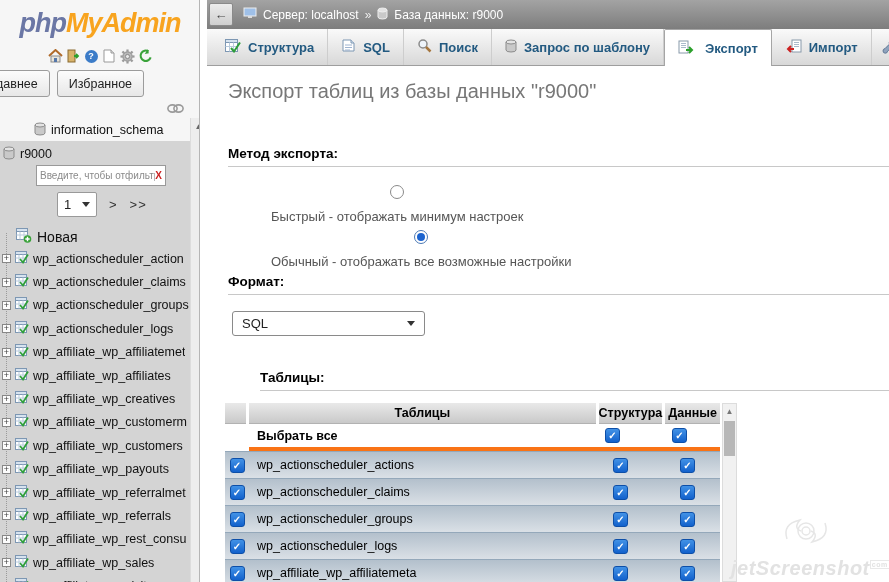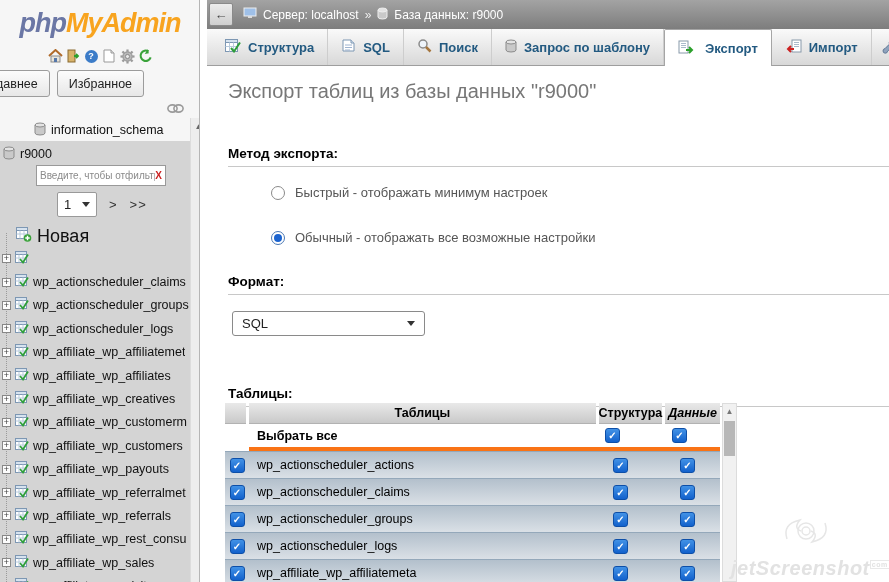--- a/index.html
+++ b/index.html
@@ -32,21 +32,21 @@
   .filterbox { position:absolute; top:24px; left:36px; width:130px; height:21px; background:#fff;
     border:1px solid #999; display:flex; align-items:center; padding:0 3px; cursor:text; }
   .filterbox .ph { flex:1; font-size:10px; color:#8a8a8a; overflow:hidden; white-space:nowrap; }
   .filterbox .clr { color:#c22; font-size:10px; font-weight:bold; cursor:pointer; }
   .pager { position:absolute; top:51px; left:57px; display:flex; align-items:center; gap:12px; }
   .mini-select { width:40px; height:25px; background:#fff; border:1px solid #999; border-radius:2px;
     display:flex; align-items:center; justify-content:space-between; padding:0 6px; font-size:13px; color:#222; cursor:pointer; }
   .chev { width:0; height:0; border-left:4px solid transparent; border-right:4px solid transparent; border-top:5px solid #333; }
   .pglink { font-size:13px; color:#333; cursor:pointer; letter-spacing:1px; }
   .newrow { position:absolute; top:84px; left:0; width:190px; height:23px; display:flex; align-items:center;
-    gap:5px; padding-left:16px; font-size:18px; color:#111; cursor:pointer; }
+    gap:5px; padding-left:16px; font-size:14px; color:#111; cursor:pointer; }
   .treeline { position:absolute; left:6px; top:92px; bottom:0; border-left:1px dotted #9a9a9a; }
   .titems { position:absolute; top:106px; left:0; width:190px; }
   .titem { height:23.4px; display:flex; align-items:center; gap:4px; padding-left:2px;
     font-size:12.5px; color:#111; white-space:nowrap; overflow:hidden; cursor:pointer; }
   .plusbox { flex:0 0 auto; width:9px; height:9px; border:1px solid #878787; background:#fcfcfc;
     font-size:9px; line-height:7px; text-align:center; color:#444; cursor:pointer; }
   .tlabel { overflow:hidden; white-space:nowrap; }
   .side-scroll { position:absolute; left:190px; top:118px; width:16px; bottom:0;
     background:#ededed; border-left:1px solid #dcdcdc; cursor:pointer; }
   .side-scroll .arr { display:block; text-align:center; color:#666; font-size:8px; padding-top:4px; }
@@ -66,37 +66,37 @@
     display:flex; align-items:stretch; padding-left:5px; }
   .tab { display:flex; align-items:center; gap:7px; padding:0 13px; font-size:13px; font-weight:bold;
     color:#235a81; cursor:pointer; border-right:1px solid #cdcdcd; white-space:nowrap; }
   .tab.active { background:#fff; border:1px solid #a5a5a5; border-bottom:none; margin-bottom:-1px; border-radius:2px 2px 0 0;gap:10px; }
   .tab-wrench { border-right:none; padding:0 10px; }
 
   .content { position:absolute; left:0; top:66px; right:0; bottom:0; background:#fff; }
   .page-title { position:absolute; left:21px; top:14px; font-size:20px; font-weight:normal; color:#777; }
   .sect { position:absolute; left:21px; right:0; padding-bottom:5px; border-bottom:1px solid #c8c8c8;
     font-size:13.5px; font-weight:bold; color:#000; }
-  .s-method { top:80px; } .s-format { top:208px; } .s-tables { top:320px; }
-  .opt { position:absolute; left:64px; display:flex; align-items:center; gap:10px; cursor:pointer; }
+  .s-method { top:80px; } .s-format { top:208px; } .s-tables { top:304px;margin-left:32px; }
+  .opt { position:absolute; left:64px; display:flex; align-items:center; gap:10px; cursor:pointer;flex-direction:column; }
   .opt1 { top:119px; } .opt2 { top:164px;text-align:center; }
   .radio { width:14px; height:14px; border:1px solid #8a8a8a; border-radius:50%; background:#fff; position:relative; }
   .radio.checked { border-color:#4a78b4; }
   .radio.checked::after { content:""; position:absolute; left:2px; top:2px; width:8px; height:8px;
     border-radius:50%; background:#1b63cf; }
   .optlabel { font-size:13px; color:#555; }
   .fmt-select { position:absolute; left:25px; top:245px; width:193px; height:25px; background:#fff;
     border:1px solid #8a8a8a; border-radius:3px; display:flex; align-items:center;
     justify-content:space-between; padding:0 9px; font-size:13px; color:#222; cursor:pointer; }
 
   .xtable { position:absolute; left:18px; top:337px; width:495px; font-size:12.5px; color:#000; }
   .thead { display:flex; gap:3px; height:21px; }
   .thead > div { background:linear-gradient(#e9e9e9,#c9c9c9); border-bottom:1px solid #b2b2b2;
     display:flex; align-items:center; justify-content:center; font-weight:bold; }
-  .hc0 { width:24px; } .hc1 { width:392px; } .hc2 { width:69px; } .hc3 { width:62px;font-style:italic; }
+  .hc0 { width:24px; } .hc1 { width:392px; } .hc2 { width:69px; } .hc3 { width:62px; }
   .sarow { display:flex; height:27px; background:#fff; }
   .sarow .c0 { width:24px; }
   .sa-main { display:flex; width:471px; border-bottom:4px solid #f97316; align-items:center; }
   .c1 { width:337px; padding-left:8px; display:flex; align-items:center; }
   .c2 { width:69px; display:flex; align-items:center; justify-content:center; }
   .c3 { width:65px; display:flex; align-items:center; justify-content:center; }
   .sa-main .c1 { width:329px; font-weight:bold; }
   .trow { display:flex; height:27px; align-items:center;
     background:linear-gradient(#b3c0cc,#dae0e6); border-top:1px solid #94a8ba; cursor:pointer; }
   .trow .c0 { width:24px; display:flex; align-items:center; justify-content:center; }
@@ -223,20 +223,21 @@
 
       <div class="titems">
         <div class="titem">
             <span class="plusbox">+</span>
             <span><svg width="14" height="13">
                 <rect x="0.5" y="0.5" width="11" height="11" fill="#fff" stroke="#7d97b3"></rect>
                 <rect x="0.5" y="0.5" width="11" height="3" fill="#d7e3ef" stroke="#7d97b3"></rect>
                 <path d="M0.5 7 H11.5 M4 3.5 V11.5 M8 3.5 V11.5" stroke="#b9cbdc"></path>
                 <path d="M5 8 l3 3.5 5 -8" stroke="#2e9e3a" stroke-width="1.8" fill="none"></path>
               </svg></span>
+            <span class="tlabel">wp_actionscheduler_action</span>
           </div>
         <div class="titem">
             <span class="plusbox">+</span>
             <span><svg width="14" height="13">
                 <rect x="0.5" y="0.5" width="11" height="11" fill="#fff" stroke="#7d97b3"></rect>
                 <rect x="0.5" y="0.5" width="11" height="3" fill="#d7e3ef" stroke="#7d97b3"></rect>
                 <path d="M0.5 7 H11.5 M4 3.5 V11.5 M8 3.5 V11.5" stroke="#b9cbdc"></path>
                 <path d="M5 8 l3 3.5 5 -8" stroke="#2e9e3a" stroke-width="1.8" fill="none"></path>
               </svg></span>
             <span class="tlabel">wp_actionscheduler_claims</span>

